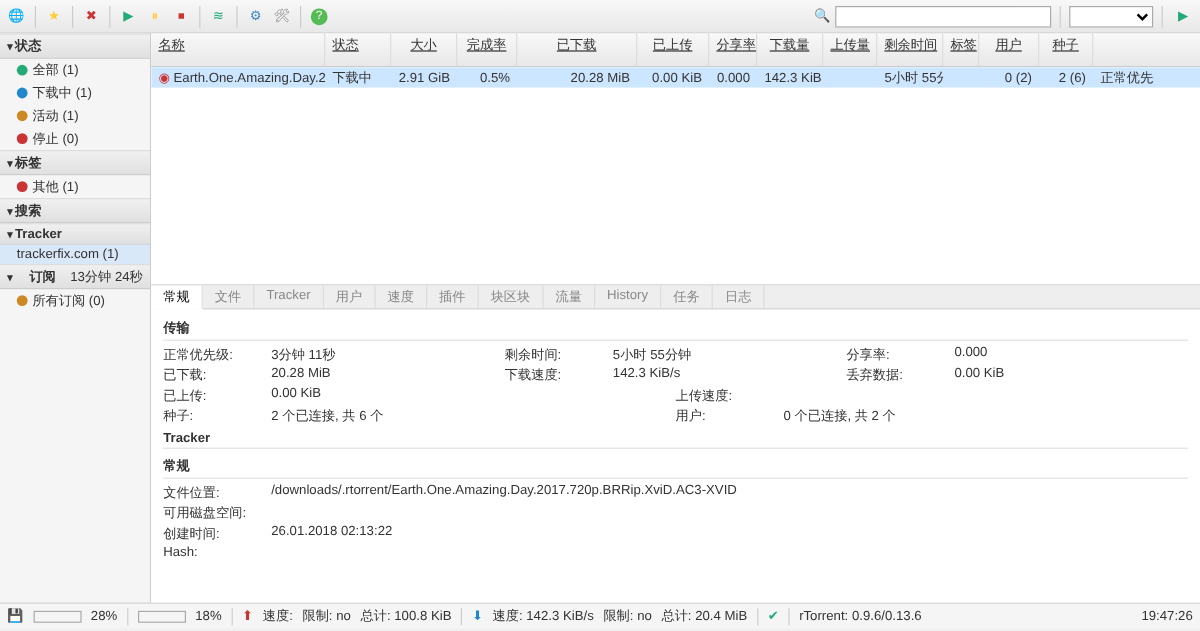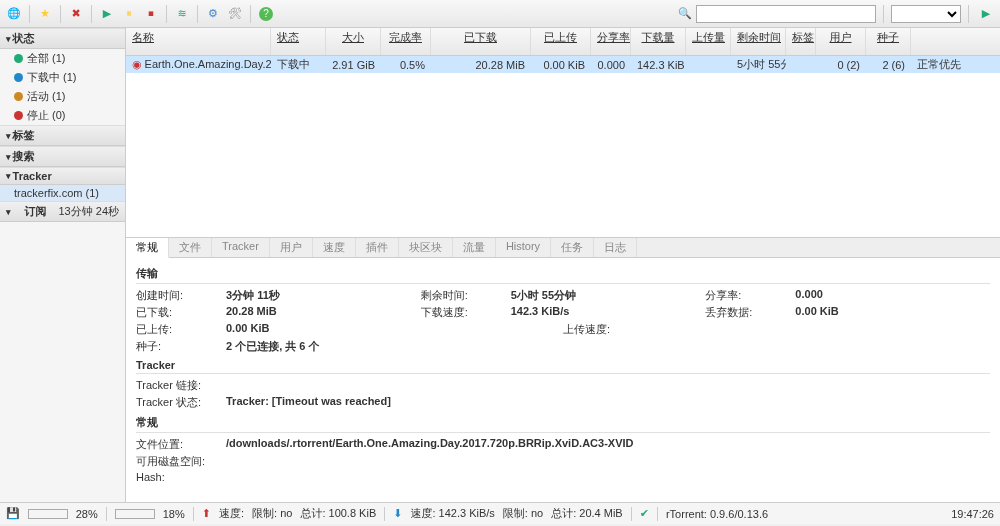--- a/index.html
+++ b/index.html
@@ -27,21 +27,21 @@
 .td { padding: 1px 6px; text-align: right; white-space: nowrap; overflow: hidden; }
 .td.l { text-align: left; }
 .detail { height: 265px; border-top: 1px solid #ccc; display: flex; flex-direction: column; }
 .tabs { display: flex; background: #eee; border-bottom: 1px solid #ccc; height: 20px; }
 .tab { padding: 2px 10px; color: #888; cursor: pointer; border-right: 1px solid #ddd; }
 .tab.act { background: #fff; color: #000; border-bottom: 1px solid #fff; margin-bottom: -1px; }
 .detail-body { flex: 1; overflow-y: auto; padding: 4px 10px; background: #fff; }
 .sect { font-weight: bold; padding: 4px 0 2px 0; border-bottom: 1px solid #e0e0e0; margin-bottom: 3px; }
 .info-row { display: flex; padding: 1px 0; }
 .info-lbl { width: 90px; color: #333; }
-.info-val { flex: 1; font-weight: bold; }
+.info-val { flex: 1; }
 .info-grid { display: flex; }
 .info-col { flex: 1; }
 .statusbar { height: 22px; background: #f5f5f5; border-top: 1px solid #ccc; display: flex; align-items: center; padding: 0 6px; gap: 8px; font-size: 10px; }
 .sb-sep { width: 1px; height: 14px; background: #ccc; }
 .pct-bar { width: 40px; height: 10px; border: 1px solid #aaa; position: relative; }
 .pct-fill { height: 100%; background: #7cb342; }
 </style>
 </head>
 <body>
 
@@ -109,31 +109,43 @@
         <div class="side-item">
           <span class="dot" style="background:#c82"></span>
           <span>活动 (1)</span>
         </div>
         <div class="side-item">
           <span class="dot" style="background:#c33"></span>
           <span>停止 (0)</span>
         </div>
       </div>
     <div class="side-header">标签</div>
+    <div id="sb-labels">
+        <div class="side-item">
+          <span class="dot" style="background:#c33"></span>
+          <span>其他 (1)</span>
+        </div>
+      </div>
     <div class="side-header">搜索</div>
     <div class="side-header">Tracker</div>
     <div id="sb-tracker">
         <div class="side-item sel">
           <span>trackerfix.com (1)</span>
         </div>
       </div>
     <div class="side-header" style="justify-content:space-between">
       <span>订阅</span>
         <span style="font-weight:normal">13分钟 24秒</span>
     </div>
+    <div id="sb-feed">
+        <div class="side-item">
+          <span class="dot" style="background:#c82"></span>
+          <span>所有订阅 (0)</span>
+        </div>
+      </div>
   </div>
 
   <div class="content">
     <div class="tbl-head" id="thead">
         <div class="th l" style="width: 145px;">名称</div>
         <div class="th l" style="width: 55px;">状态</div>
         <div class="th" style="width: 55px;">大小</div>
         <div class="th" style="width: 50px;">完成率</div>
         <div class="th" style="width: 100px;">已下载</div>
         <div class="th" style="width: 60px;">已上传</div>
@@ -178,21 +190,21 @@
           <div class="tab">History</div>
           <div class="tab">任务</div>
           <div class="tab">日志</div>
         </div>
       <div class="detail-body">
         <div class="sect">传输</div>
         <div id="d-transfer">
             <div class="info-grid">
               <div class="info-col">
                 <div class="info-row">
-                  <span class="info-lbl">创建时间:</span>
+                  <span class="info-lbl">正常优先级:</span>
                   <span class="info-val">3分钟 11秒</span>
                 </div>
               </div>
               <div class="info-col">
                 <div class="info-row">
                   <span class="info-lbl">剩余时间:</span>
                   <span class="info-val">5小时 55分钟</span>
                 </div>
               </div>
               <div class="info-col">
@@ -236,43 +248,43 @@
                 </div>
               </div>
             </div>
             <div class="info-grid">
               <div class="info-col">
                 <div class="info-row">
                   <span class="info-lbl">种子:</span>
                   <span class="info-val">2 个已连接, 共 6 个</span>
                 </div>
               </div>
+              <div class="info-col">
+                <div class="info-row">
+                  <span class="info-lbl">用户:</span>
+                  <span class="info-val">0 个已连接, 共 2 个</span>
+                </div>
+              </div>
             </div>
           </div>
         <div class="sect">Tracker</div>
-        <div id="d-tracker">
-            <div class="info-row">
-              <span class="info-lbl">Tracker 链接:</span>
-              <span class="info-val"></span>
-            </div>
-            <div class="info-row">
-              <span class="info-lbl">Tracker 状态:</span>
-              <span class="info-val">Tracker: [Timeout was reached]</span>
-            </div>
-          </div>
         <div class="sect">常规</div>
         <div id="d-general">
             <div class="info-row">
               <span class="info-lbl">文件位置:</span>
               <span class="info-val">/downloads/.rtorrent/Earth.One.Amazing.Day.2017.720p.BRRip.XviD.AC3-XVID</span>
             </div>
             <div class="info-row">
               <span class="info-lbl">可用磁盘空间:</span>
             </div>
             <div class="info-row">
+              <span class="info-lbl">创建时间:</span>
+              <span class="info-val">26.01.2018 02:13:22</span>
+            </div>
+            <div class="info-row">
               <span class="info-lbl">Hash:</span>
             </div>
           </div>
         <div class="info-row">
           
           
         </div>
 
       </div>
     </div>

